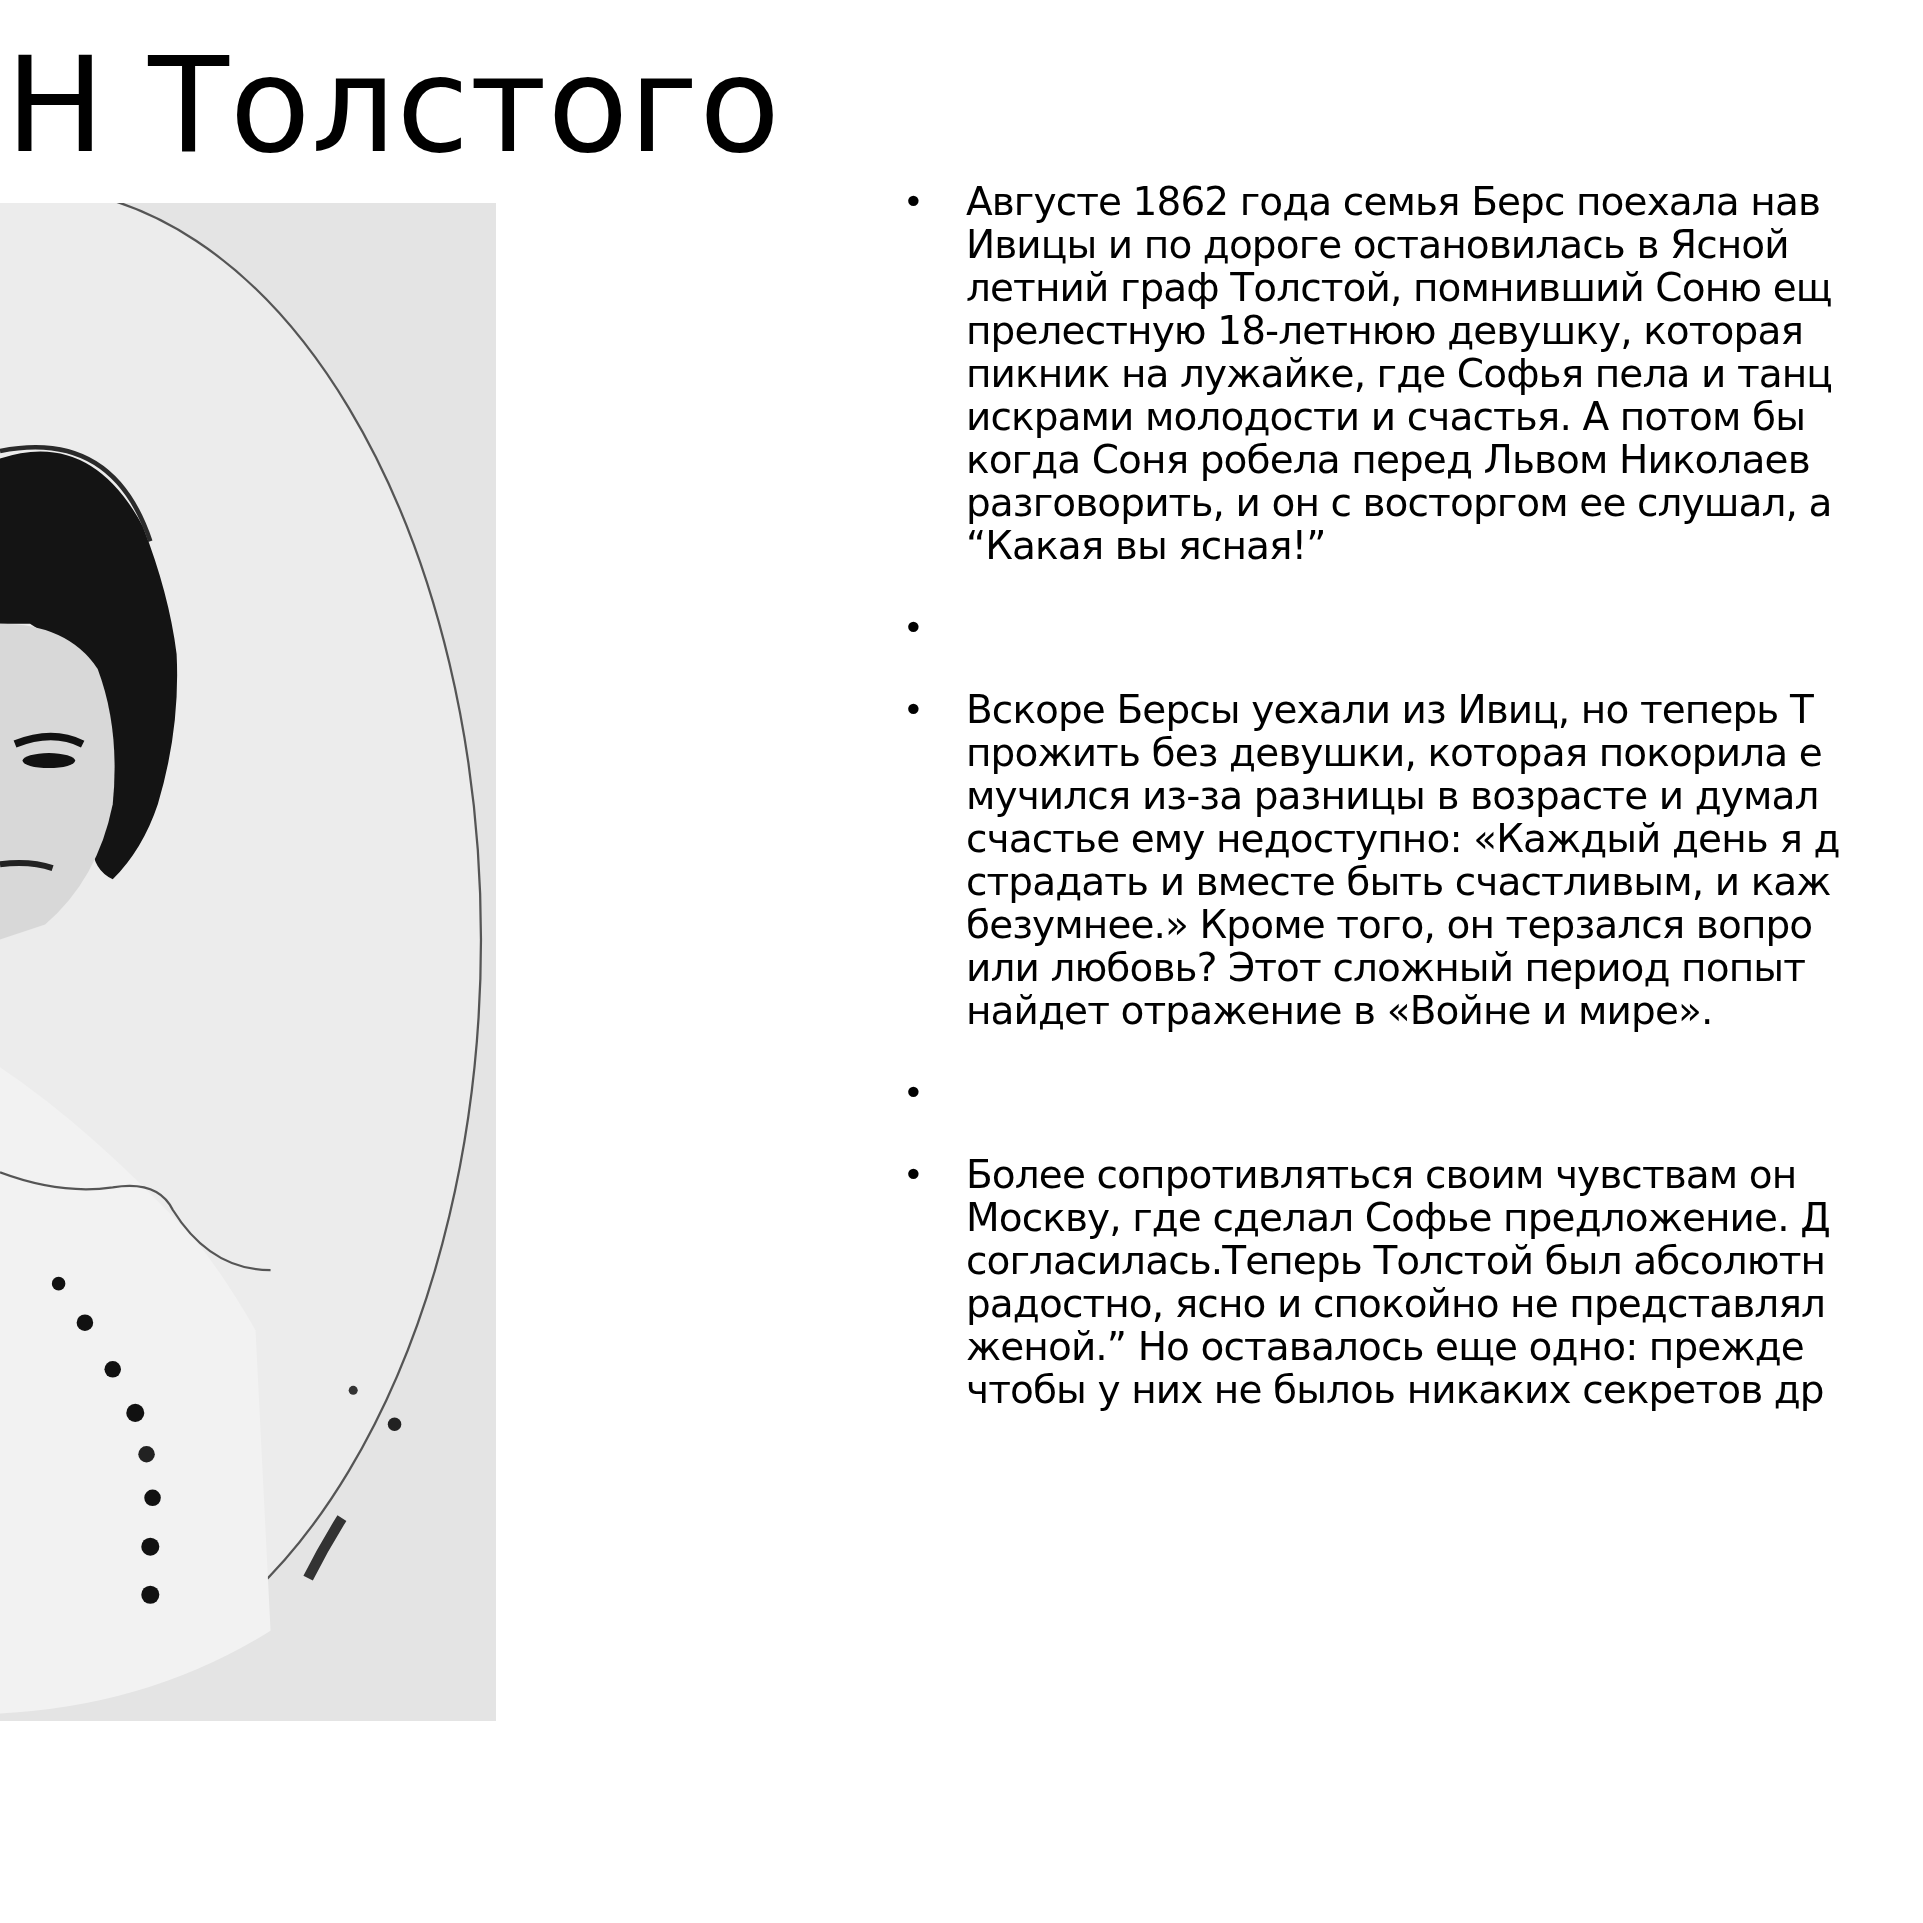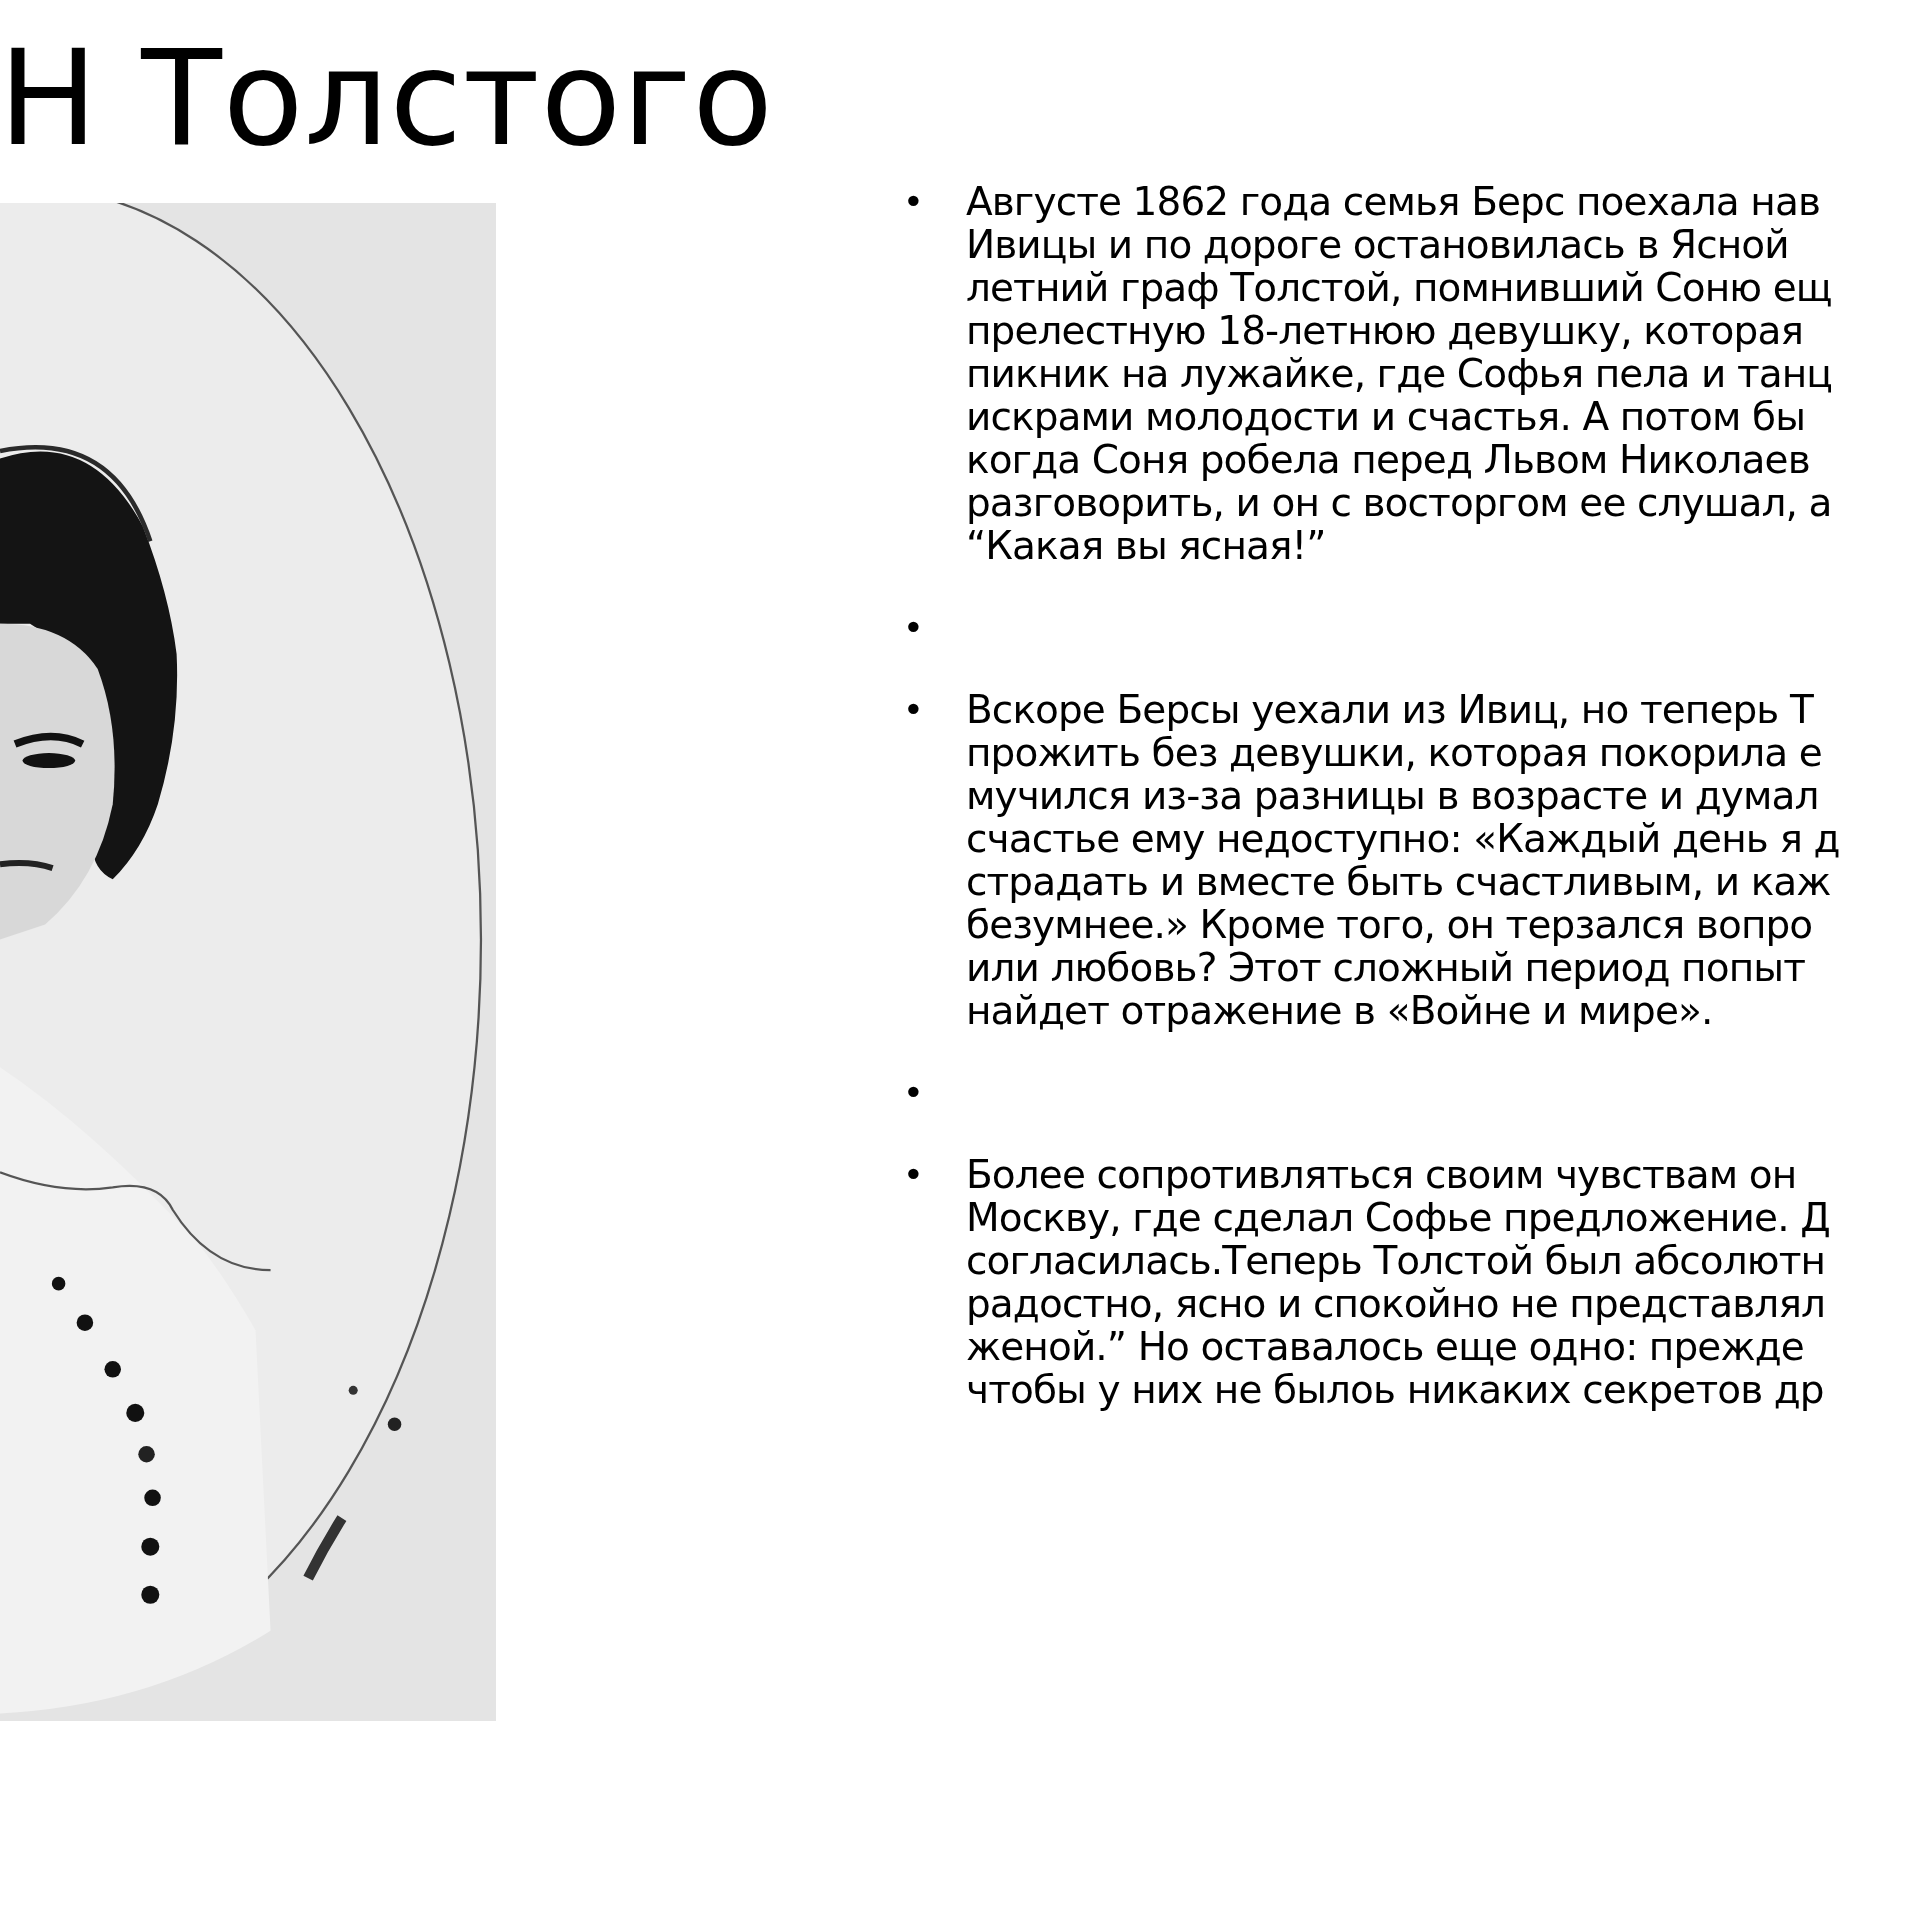--- a/index.html
+++ b/index.html
@@ -6,21 +6,21 @@
     body {
       width: 1924px; height: 1924px; position: relative; overflow: hidden;
       background: #ffffff; color: #000000;
       font-family: "Liberation Sans", "DejaVu Sans", sans-serif;
     }
     .slide { position: absolute; inset: 0; background: #fff; }
     .title {
       position: absolute; left: -1.5px; top: 22.5px;
       font-family: "DejaVu Sans", sans-serif;
       font-size: 132px; line-height: 150px; font-weight: normal;
-      letter-spacing: 0.8px; white-space: nowrap; margin: 0;
+      letter-spacing: 0.8px; white-space: nowrap; margin: 7px;
     }
     .photo {
       position: absolute; left: 0; top: 203px; width: 496px; height: 1518px;
       background: #e4e4e4; overflow: hidden;
     }
     .photo svg { display: block; width: 100%; height: 100%; }
     .content {
       position: absolute; left: 898px; top: 180px; width: 1052px;
       font-family: "DejaVu Sans", sans-serif;
       font-size: 39px; line-height: 43px; letter-spacing: -0.9px;

